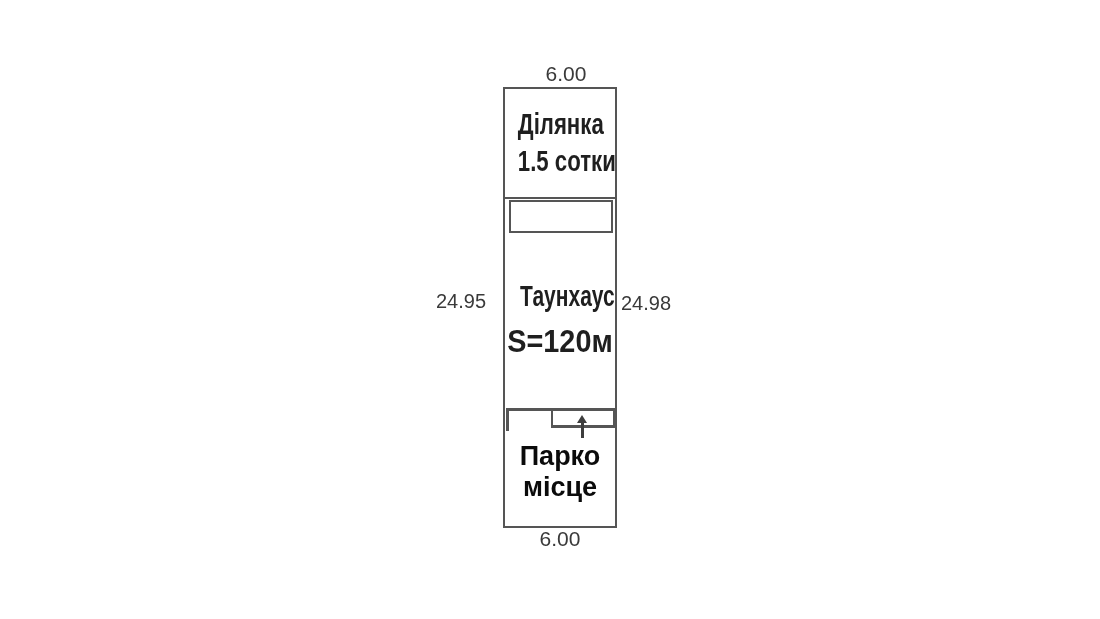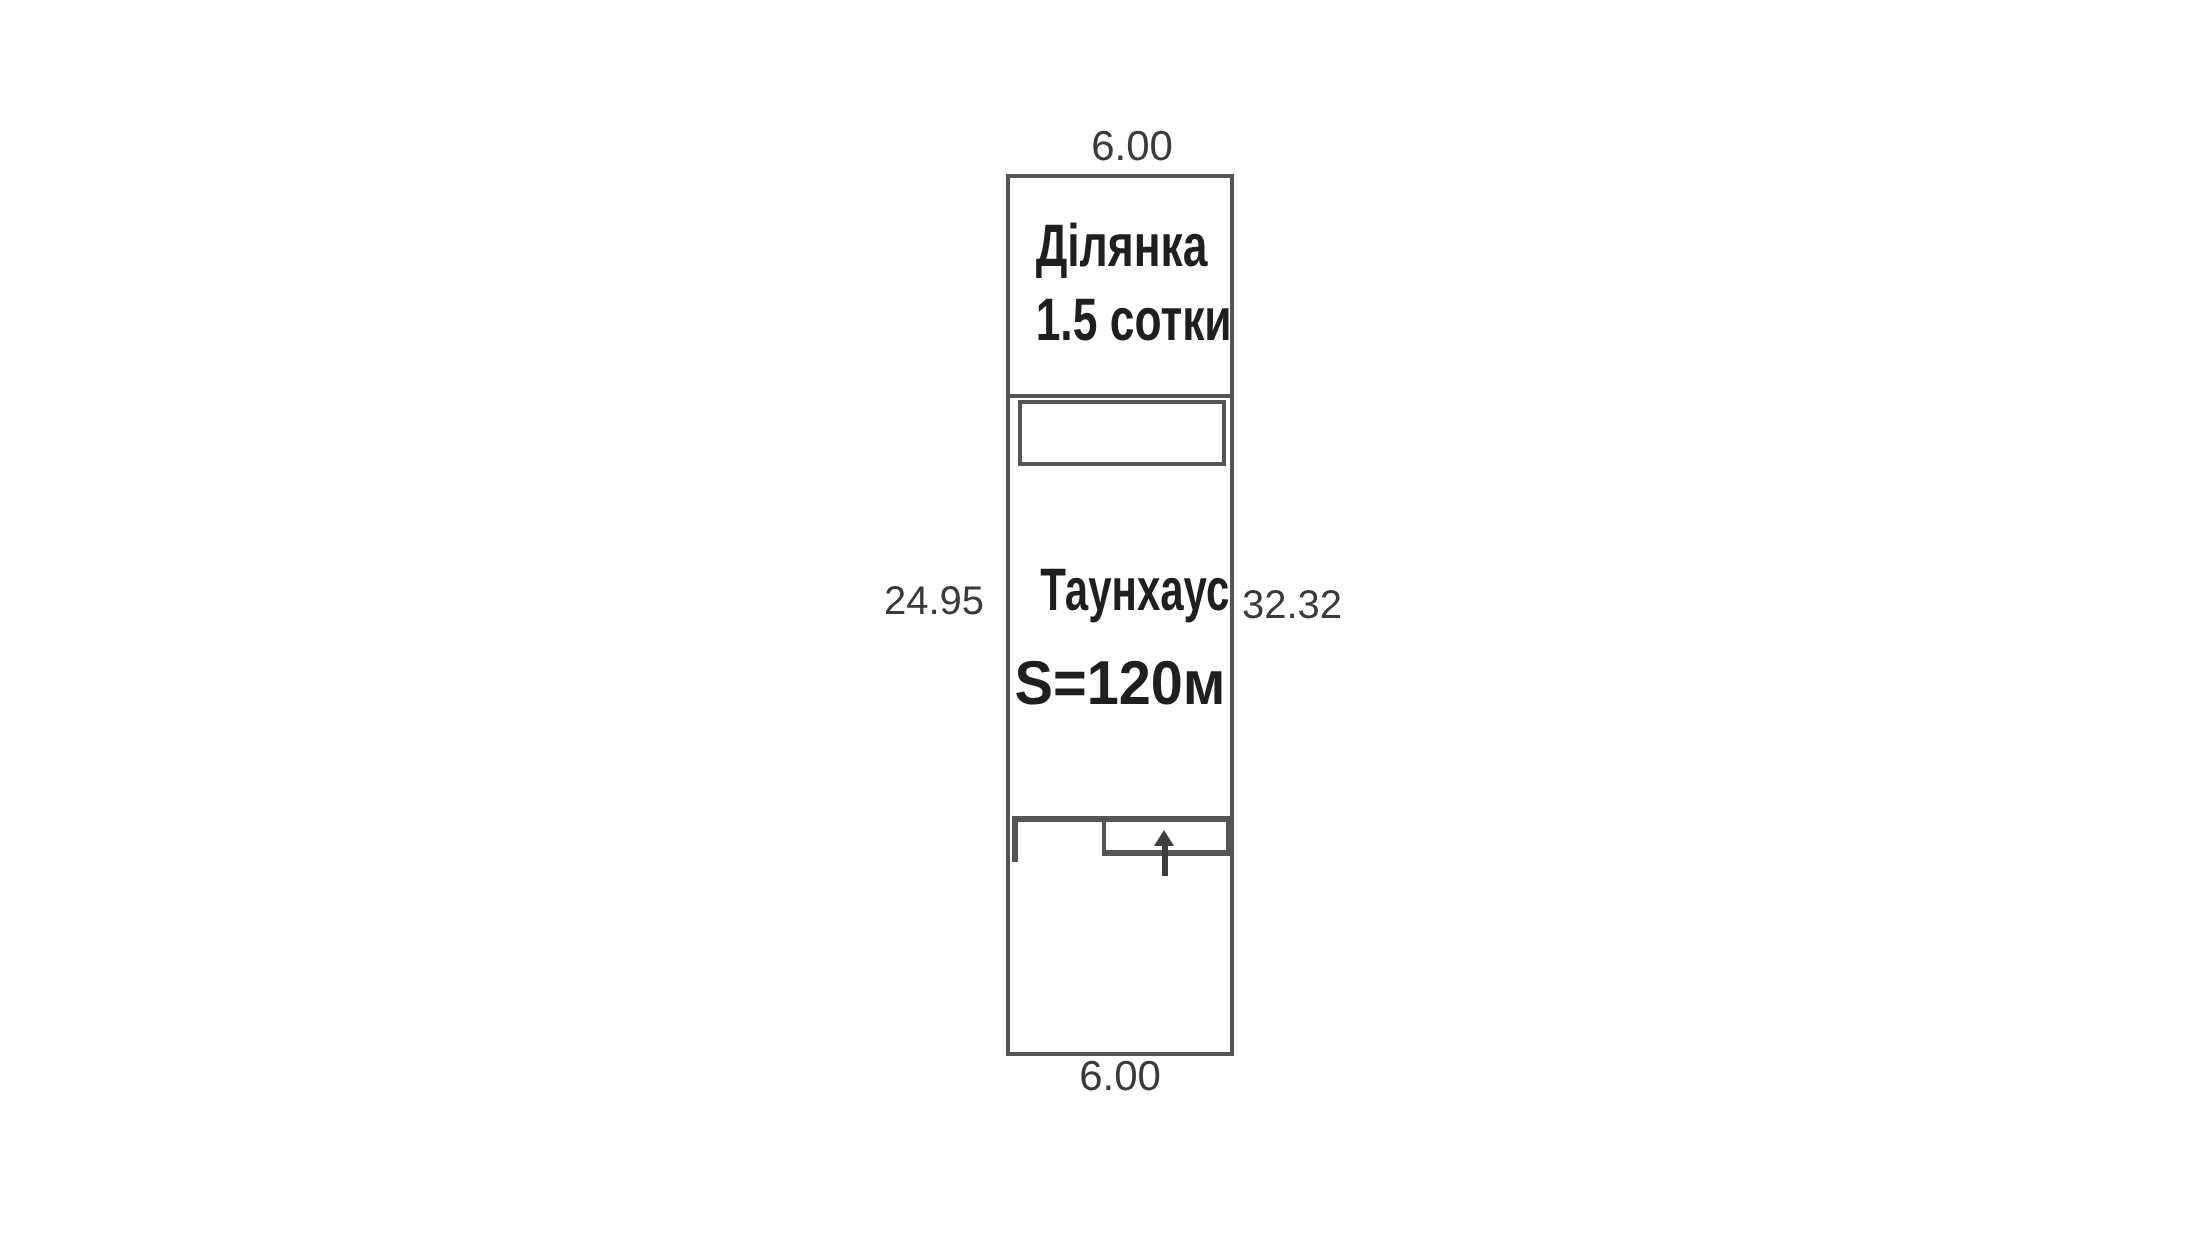--- a/index.html
+++ b/index.html
@@ -60,21 +60,21 @@
 
   
   .dim{
     color:var(--dim);
     font-size:21px;
     letter-spacing:0px;
     white-space:nowrap;
   }
   .dim-top{left:491px;width:114px;top:62px;text-align:center;transform:translateX(6px);}
   .dim-bottom{left:491px;width:114px;top:527px;text-align:center;}
-  .dim-left{left:424px;width:62px;top:290px;text-align:center;font-size:20px;}
+  .dim-left{left:424px;width:62px;top:290px;text-align:left;font-size:20px;}
   .dim-right{left:609px;width:66px;top:292px;text-align:left;font-size:20px;}
 
   .plot-label{
     left:491px;width:114px;top:105px;
     text-align:center;
     font-weight:bold;
     font-size:30px;line-height:37px;
     color:var(--text-dark);
     transform:scaleX(0.74);
     transform-origin:center top;
@@ -115,25 +115,29 @@
   <div class="separator-line"></div>
   <div class="house-top-rect"></div>
   <div class="lower-wall-line"></div>
   <div class="lower-wall-stub"></div>
   <div class="carport-rect"></div>
   <div class="entry-tick-head"></div>
   <div class="entry-tick-line"></div>
 
   <div class="dim dim-top">6.00</div>
   <div class="dim dim-left">24.95</div>
-  <div class="dim dim-right">32.32</div>
+  <div class="dim dim-right">24.98</div>
   <div class="dim dim-bottom">6.00</div>
 
   <div class="plot-label">
     <div style="position:static;">Ділянка</div>
     <div style="position:static;">1.5 сотки</div>
   </div>
 
   <div class="house-name">Таунхаус</div>
   <div class="house-area">S=120м</div>
 
+  <div class="parking-label">
+    <div style="position:static;">Парко</div>
+    <div style="position:static;">місце</div>
+  </div>
 
 </div>
 
 </body></html>

